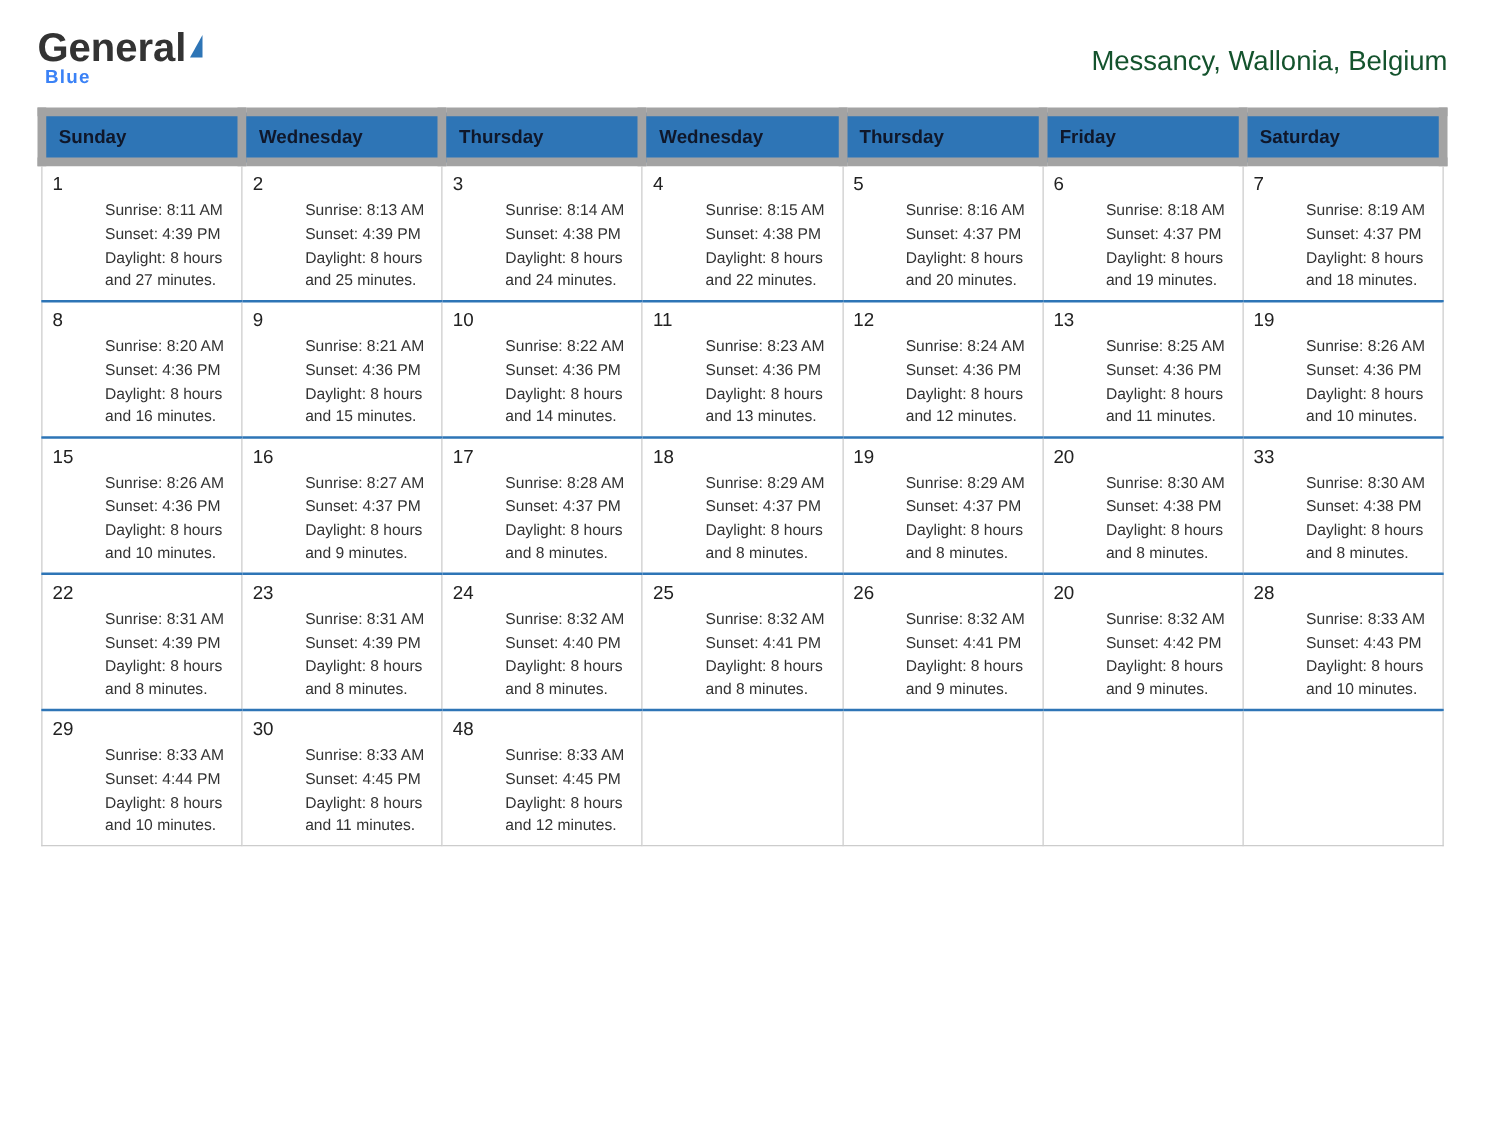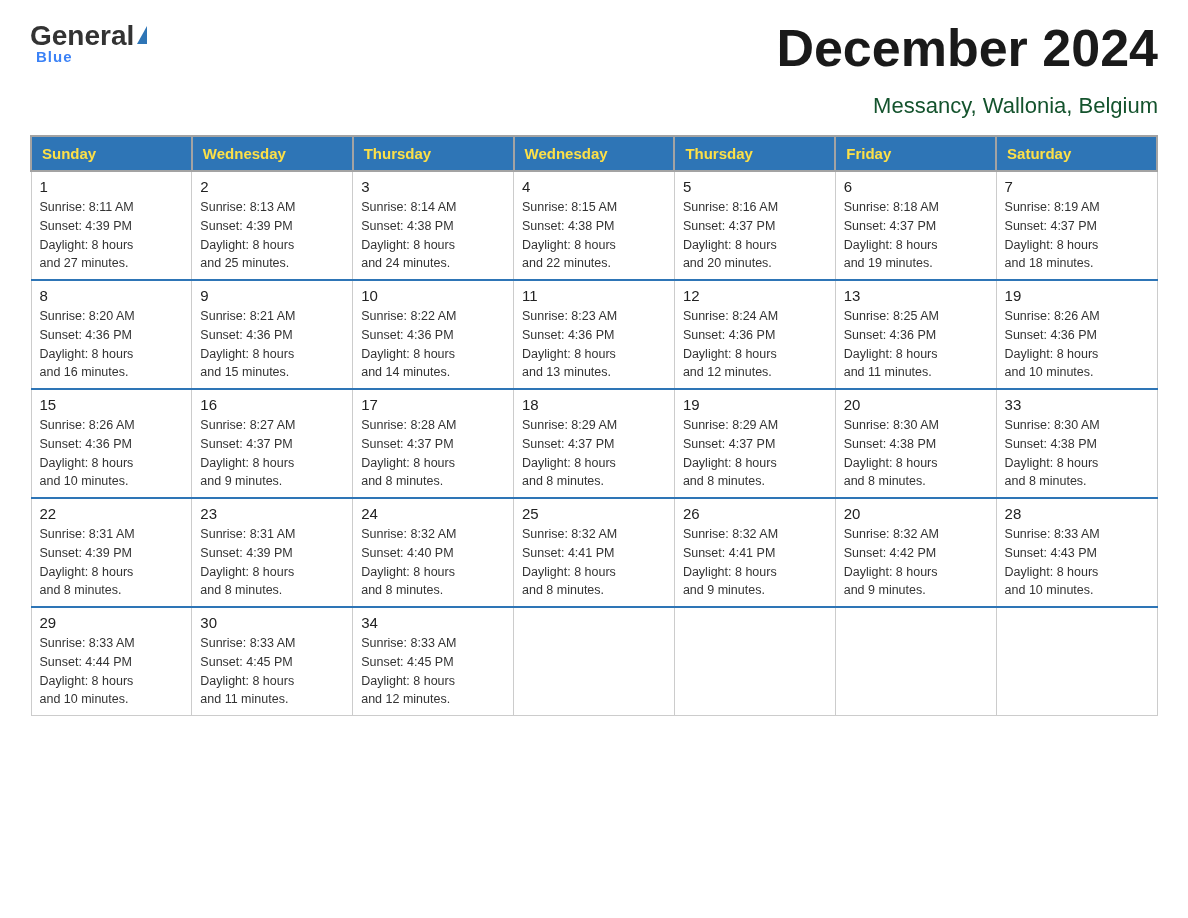--- a/index.html
+++ b/index.html
@@ -15,21 +15,21 @@
       justify-content: space-between;
       align-items: flex-start;
       margin-bottom: 16px;
     }
     .logo {
       display: flex;
       flex-direction: column;
       align-items: flex-start;
     }
     .logo-text {
-      font-size: 28px;
+      font-size: 32px;
       font-weight: bold;
       color: #333;
       display: flex;
       align-items: center;
     }
     .logo-general { color: #333; }
     .logo-underline {
       font-size: 15px;
       color: #3b82f6;
       font-weight: bold;
@@ -51,26 +51,26 @@
       color: #14532d;
       margin-top: 16px;
     }
     .calendar {
       width: 100%;
       border-collapse: collapse;
       border: 1px solid #999;
     }
     .calendar th {
       background-color: #2e75b6;
-      color: #fde047;
+      color: #0f172a;
       font-size: 15px;
       font-weight: bold;
       padding: 8px 10px;
       text-align: left;
-      border: 2px solid #a3a3a3;
+      border: 7px solid #a3a3a3;
     }
     .calendar td {
       vertical-align: top;
       border: 1px solid #ccc;
       padding: 6px 8px;
       font-size: 12.5px;
       color: #222;
       width: 14.28%;
       min-height: 100px;
     }
@@ -81,38 +81,38 @@
       font-size: 15px;
       font-weight: normal;
       color: #222;
       display: block;
       margin-bottom: 3px;
     }
     .day-info {
       font-size: 12.5px;
       line-height: 1.5;
       color: #333;
+      margin-left: 42px;
     }
     .empty-cell {
       background: #fff;
     }
   </style>
 </head>
 <body>
 
 <div class="header-section">
   <div class="logo">
     <div class="logo-text">
       <span class="logo-general">General</span>
       <span style="display:inline-block; width:0; height:0; border-left:10px solid transparent; border-right:0px solid transparent; border-bottom:18px solid #2e75b6; margin-left:3px; margin-bottom:3px;"></span>
     </div>
     <div class="logo-underline">Blue</div>
   </div>
   <div class="title-section">
-    <div class="month-title">December 2024</div>
     <div class="location-title">Messancy, Wallonia, Belgium</div>
   </div>
 </div>
 
 <table class="calendar">
   <thead>
     <tr>
       <th>Sunday</th>
       <th>Wednesday</th>
       <th>Thursday</th>
@@ -396,21 +396,21 @@
         <td>
         <span class="day-number">30</span>
         <div class="day-info">
           Sunrise: 8:33 AM<br>
           Sunset: 4:45 PM<br>
           Daylight: 8 hours<br>
           and 11 minutes.
         </div>
       </td>
         <td>
-        <span class="day-number">34</span>
+        <span class="day-number">48</span>
         <div class="day-info">
           Sunrise: 8:33 AM<br>
           Sunset: 4:45 PM<br>
           Daylight: 8 hours<br>
           and 12 minutes.
         </div>
       </td>
         <td class="empty-cell"></td>
         <td class="empty-cell"></td>
         <td class="empty-cell"></td>

